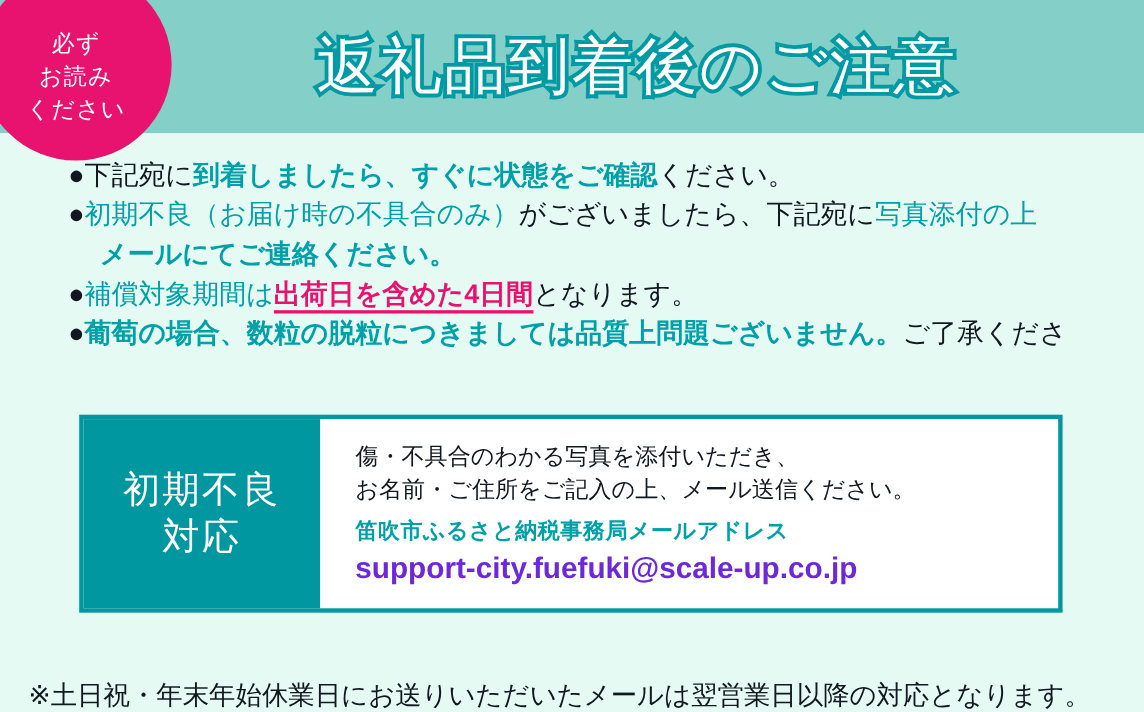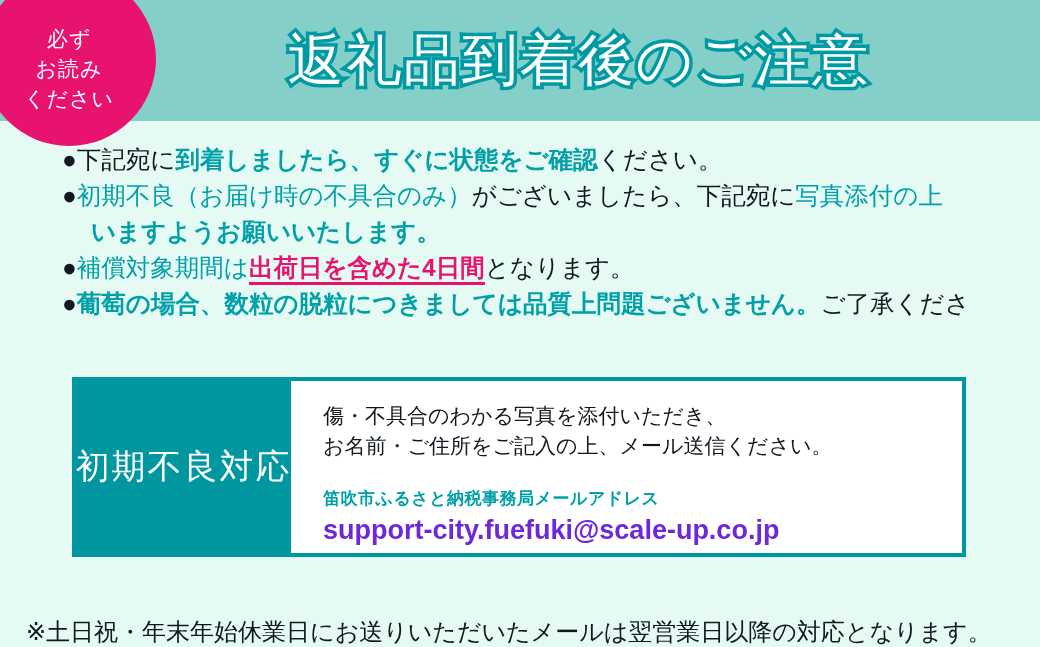--- a/index.html
+++ b/index.html
@@ -118,21 +118,21 @@
     border: 4px solid #0097a0;
     background: #ffffff;
     box-sizing: border-box;
     display: flex;
   }
   .info-left {
     width: 215px;
     background: #0097a0;
     color: #ffffff;
     display: flex;
-    flex-direction: row;
+    flex-direction: column;
     align-items: center;
     justify-content: center;
     flex: 0 0 215px;
   }
   .info-left div {
     font-size: 34px;
     line-height: 1.27;
     letter-spacing: 2px;
     white-space: nowrap;
   }
@@ -141,22 +141,22 @@
     padding: 20px 0 16px 32px;
     box-sizing: border-box;
   }
   .ir-line {
     font-size: 21px;
     line-height: 1.42;
     color: #111820;
     white-space: nowrap;
   }
   .ir-org {
-    margin-top: 26px;
-    font-size: 17px;
+    margin-top: 8px;
+    font-size: 20px;
     color: #00a0a8;
     font-weight: bold;
     white-space: nowrap;
     letter-spacing: 0.5px;
   }
   .ir-mail {
     margin-top: 5px;
     font-size: 27px;
     color: #6d28d9;
     font-weight: bold;
@@ -196,21 +196,21 @@
   <div class="list">
 
     <div class="list-row">
       <span class="bullet">●</span><span class="t-dark">下記宛に</span><span class="t-teal">到着しましたら、すぐに状態をご確認</span><span class="t-dark">ください。</span>
     </div>
 
     <div class="list-row">
       <span class="bullet">●</span><span class="t-tealn">初期不良（お届け時の不具合のみ）</span><span class="t-dark">がございましたら、下記宛に</span><span class="t-tealn">写真添付の上</span>
     </div>
     <div class="list-row indent">
-      <span class="t-teal">いますようお願いいたします。</span>
+      <span class="t-teal">メールにてご連絡ください。</span>
     </div>
 
     <div class="list-row">
       <span class="bullet">●</span><span class="t-tealn">補償対象期間は</span><span class="u-pink">出荷日を含めた4日間</span><span class="t-dark">となります。</span>
     </div>
 
     <div class="list-row">
       <span class="bullet">●</span><span class="t-teal">葡萄の場合、数粒の脱粒につきましては品質上問題ございません。</span><span class="t-dark">ご了承くださ</span>
     </div>
   </div>

